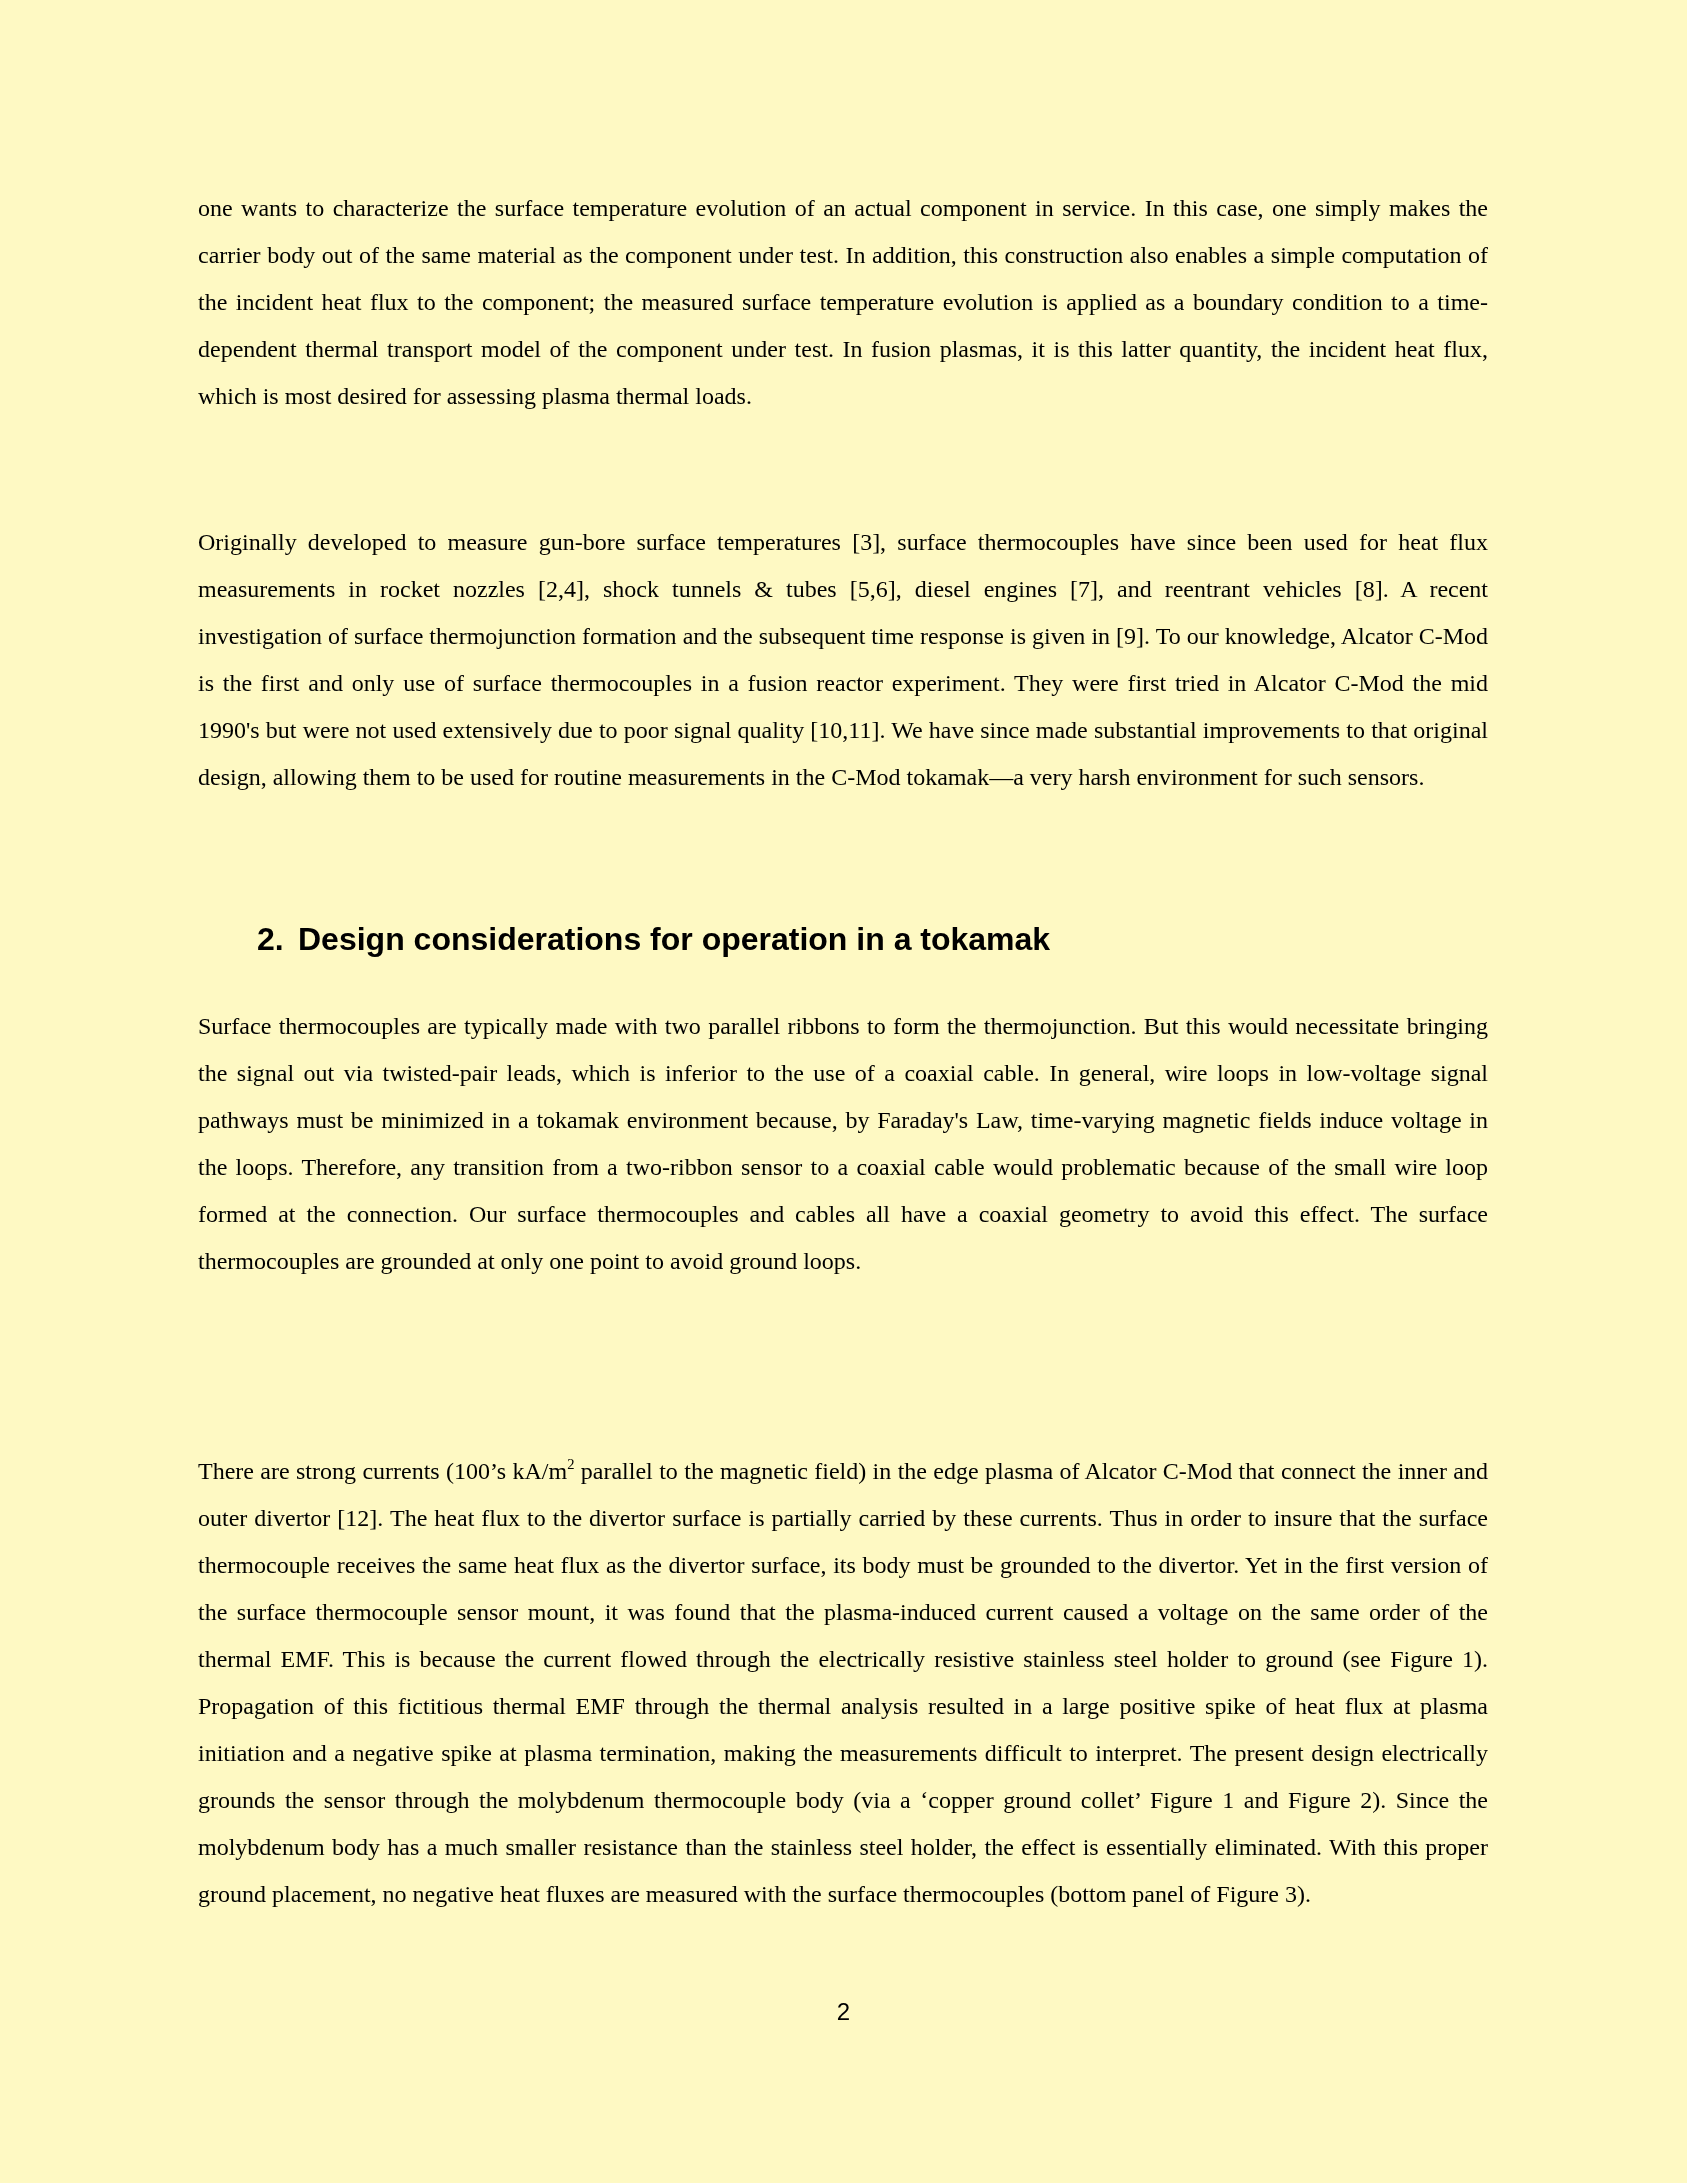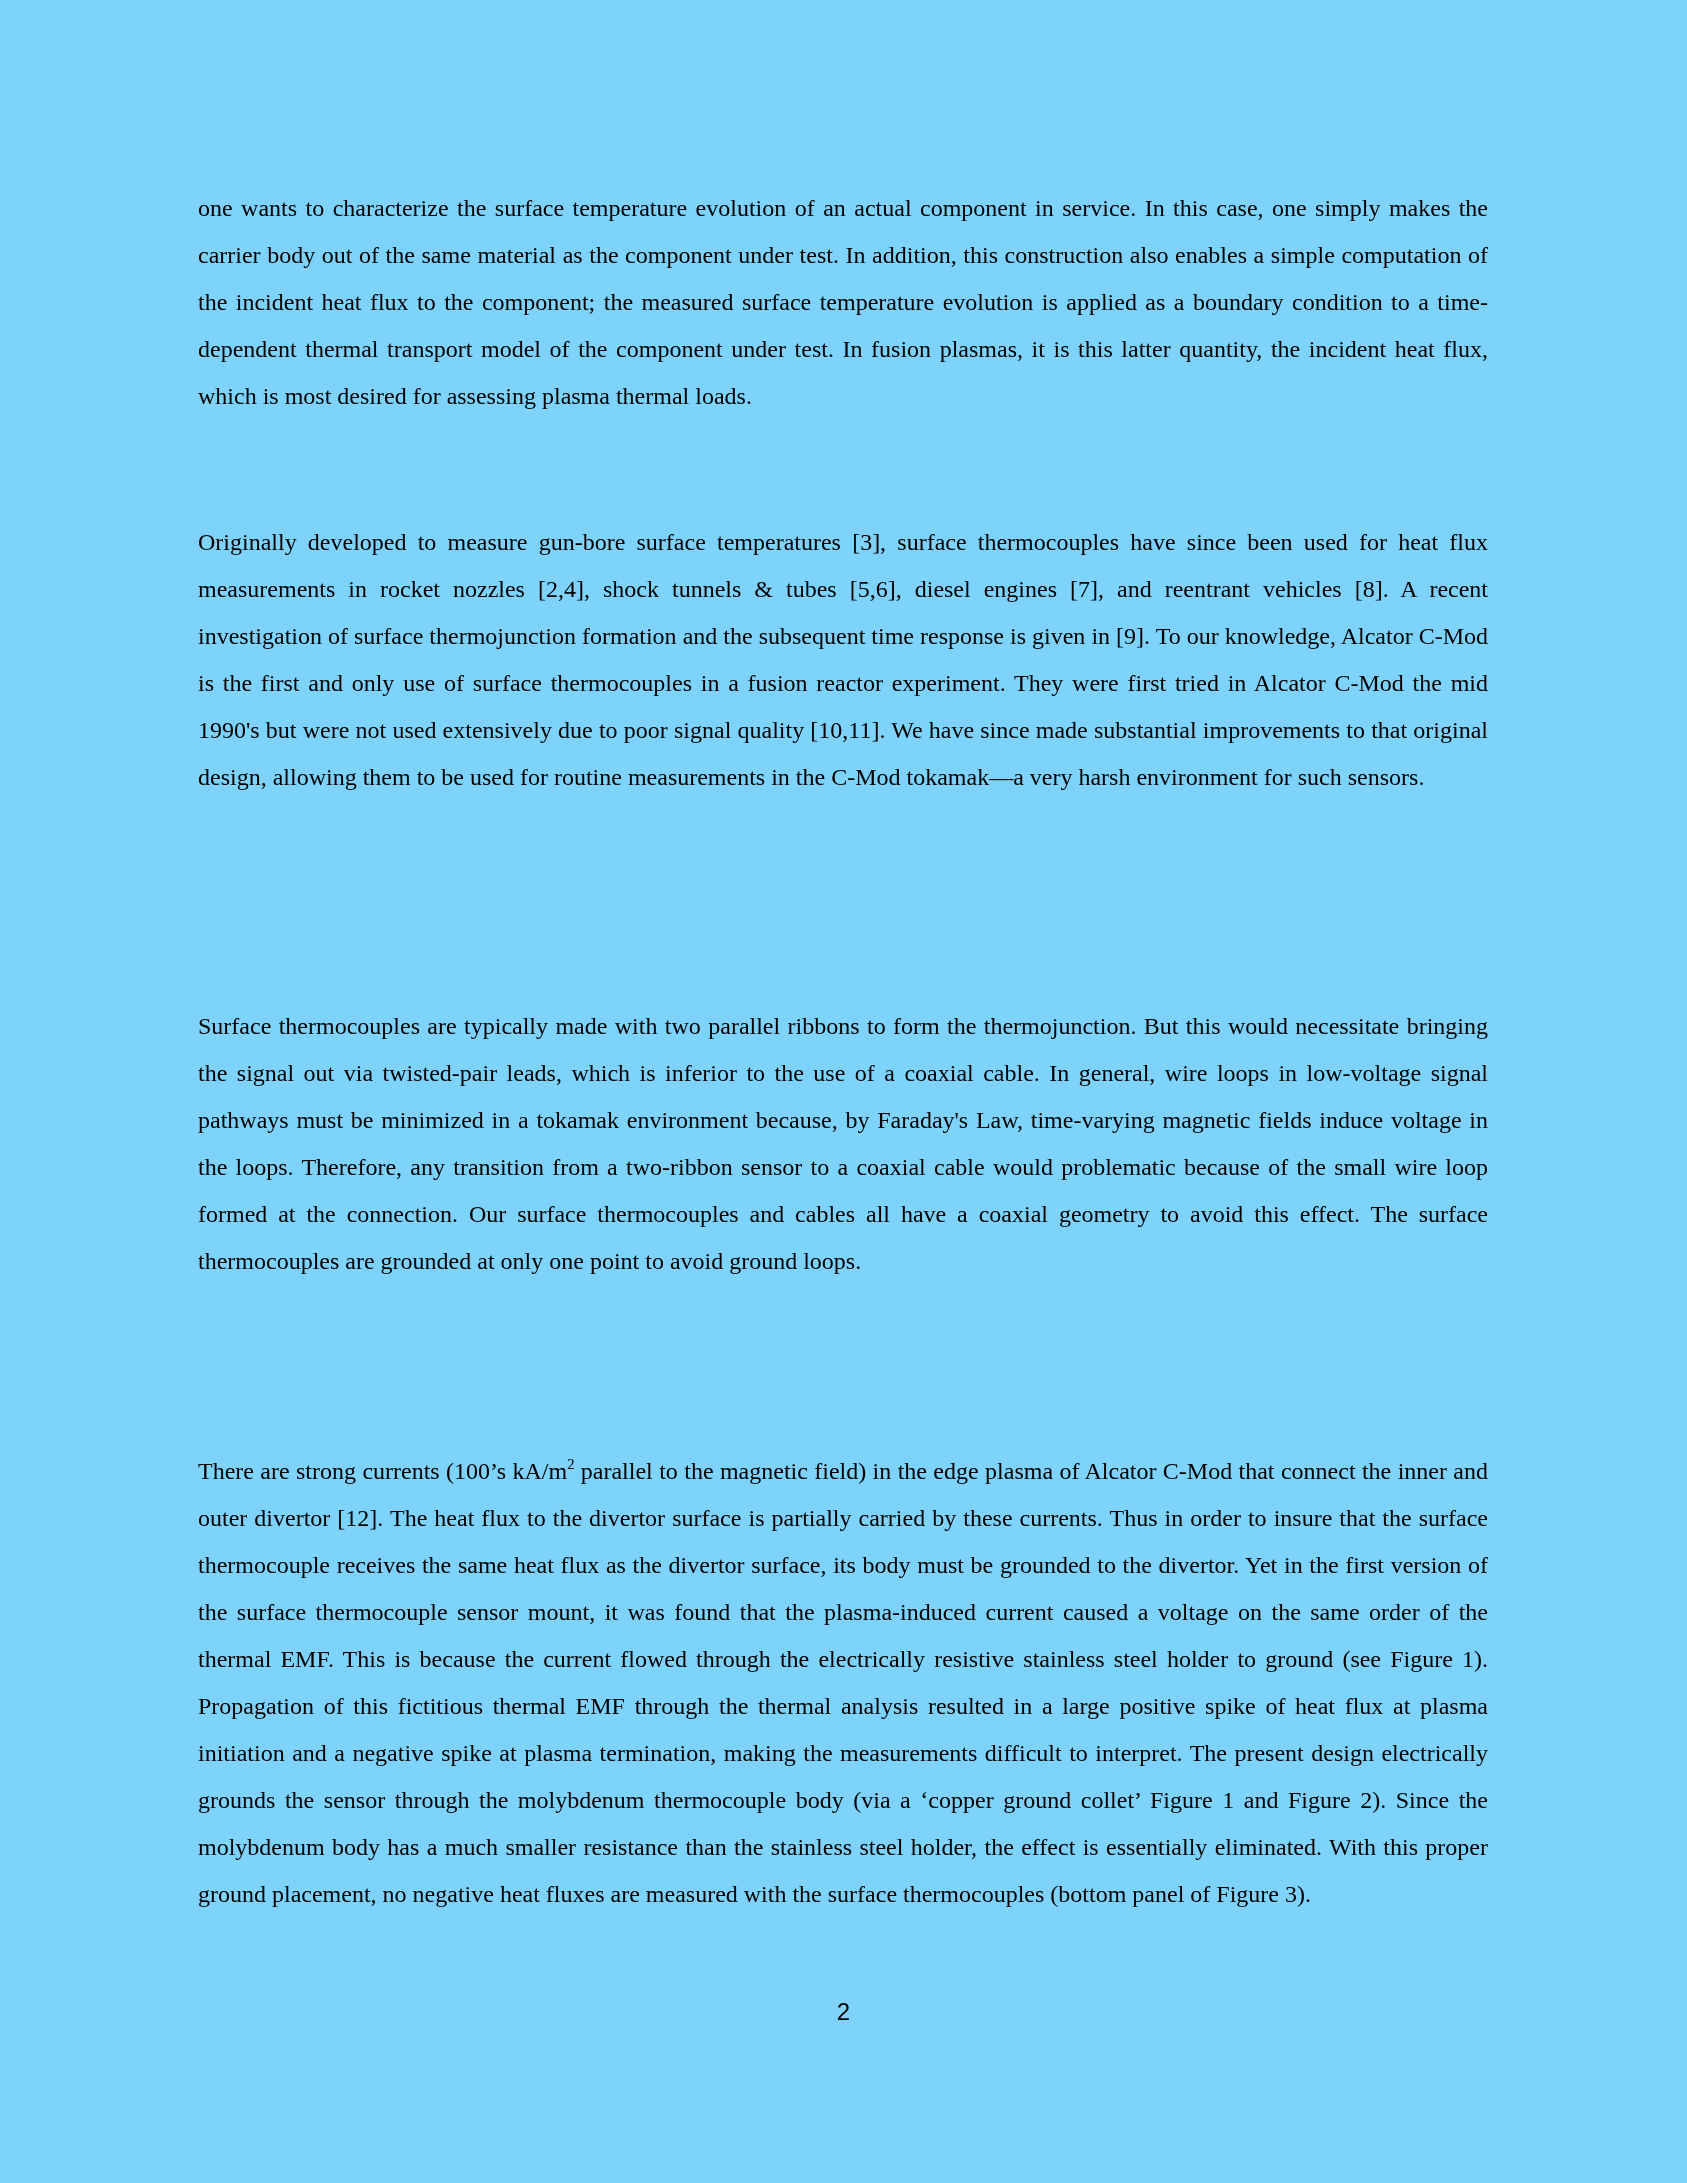--- a/index.html
+++ b/index.html
@@ -1,17 +1,17 @@
 <!DOCTYPE html>
 <html style="font-size:10.6px"><head>
 <meta charset="utf-8">
 <style>
   html, body { margin: 0; padding: 0; background: #ffffff; }
   body { width: 1687px; height: 2183px; position: relative; overflow: hidden; }
-  .page { position: absolute; left: 0; top: 0; width: 1687px; height: 2183px; background: #7dd3fc; }
+  .page { position: absolute; left: 0; top: 0; width: 1687px; height: 2183px; background: #fef9c3; }
   .para {
     position: absolute;
     left: 198px;
     width: 1290px;
     margin: 0;
     font-family: "Liberation Serif", "DejaVu Serif", serif;
     font-size: 24px;
     line-height: 47px;
     color: #000000;
     text-align: justify;
@@ -50,20 +50,21 @@
 </style>
 </head>
 <body>
 
 <div class="page">
 
   <p class="para" id="p1">one wants to characterize the surface temperature evolution of an actual component in service. In this case, one simply makes the carrier body out of the same material as the component under test. In addition, this construction also enables a simple computation of the incident heat flux to the component; the measured surface temperature evolution is applied as a boundary condition to a time-dependent thermal transport model of the component under test. In fusion plasmas, it is this latter quantity, the incident heat flux, which is most desired for assessing plasma thermal loads.</p>
 
   <p class="para" id="p2">Originally developed to measure gun-bore surface temperatures [3], surface thermocouples have since been used for heat flux measurements in rocket nozzles [2,4], shock tunnels &amp; tubes [5,6], diesel engines [7], and reentrant vehicles [8]. A recent investigation of surface thermojunction formation and the subsequent time response is given in [9]. To our knowledge, Alcator C-Mod is the first and only use of surface thermocouples in a fusion reactor experiment. They were first tried in Alcator C-Mod the mid 1990's but were not used extensively due to poor signal quality [10,11]. We have since made substantial improvements to that original design, allowing them to be used for routine measurements in the C-Mod tokamak—a very harsh environment for such sensors.</p>
 
+  <h2 class="heading"><span class="num">2.</span><span>Design considerations for operation in a tokamak</span></h2>
 
   <p class="para" id="p3">Surface thermocouples are typically made with two parallel ribbons to form the thermojunction. But this would necessitate bringing the signal out via twisted-pair leads, which is inferior to the use of a coaxial cable. In general, wire loops in low-voltage signal pathways must be minimized in a tokamak environment because, by Faraday's Law, time-varying magnetic fields induce voltage in the loops. Therefore, any transition from a two-ribbon sensor to a coaxial cable would problematic because of the small wire loop formed at the connection. Our surface thermocouples and cables all have a coaxial geometry to avoid this effect. The surface thermocouples are grounded at only one point to avoid ground loops.</p>
 
   <p class="para" id="p4"><span>There are strong currents (100’s kA/m</span><sup>2</sup><span> parallel to the magnetic field) in the edge plasma of Alcator C-Mod that connect the inner and outer divertor [12]. The heat flux to the divertor surface is partially carried by these currents. Thus in order to insure that the surface thermocouple receives the same heat flux as the divertor surface, its body must be grounded to the divertor. Yet in the first version of the surface thermocouple sensor mount, it was found that the plasma-induced current caused a voltage on the same order of the thermal EMF. This is because the current flowed through the electrically resistive stainless steel holder to ground (see Figure 1). Propagation of this fictitious thermal EMF through the thermal analysis resulted in a large positive spike of heat flux at plasma initiation and a negative spike at plasma termination, making the measurements difficult to interpret. The present design electrically grounds the sensor through the molybdenum thermocouple body (via a ‘copper ground collet’ Figure 1 and Figure 2). Since the molybdenum body has a much smaller resistance than the stainless steel holder, the effect is essentially eliminated. With this proper ground placement, no negative heat fluxes are measured with the surface thermocouples (bottom panel of Figure 3).</span></p>
 
   <div class="page-number">2</div>
 
 </div>
 
 

